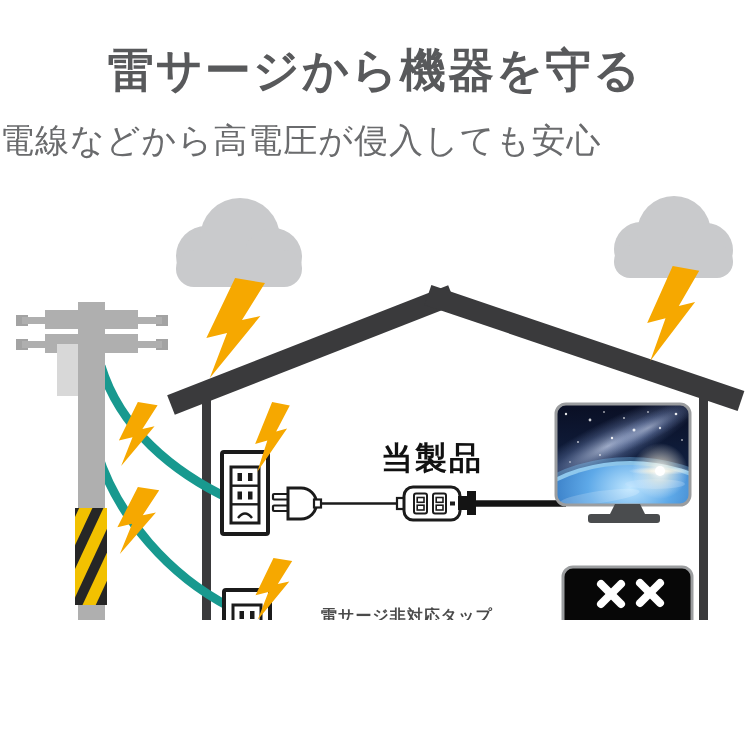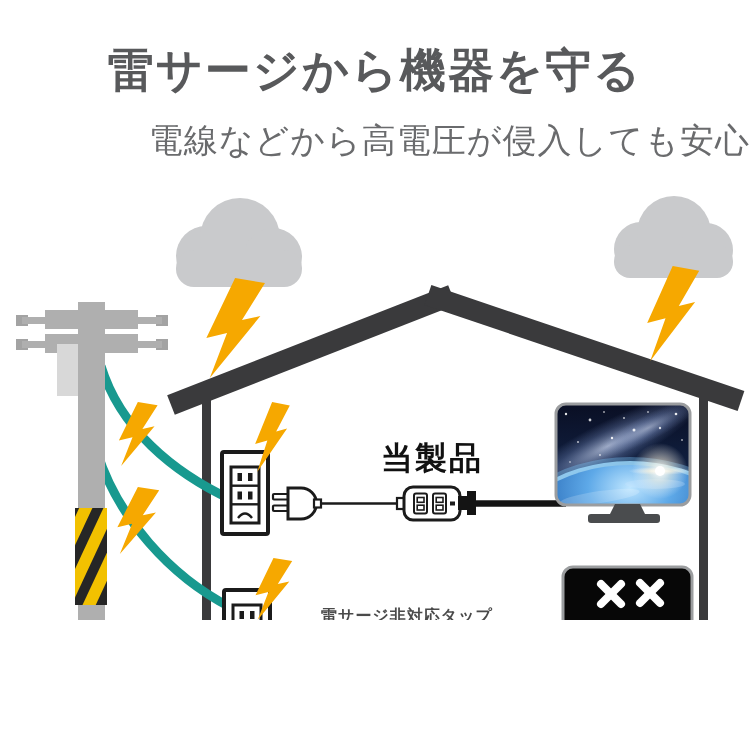--- a/index.html
+++ b/index.html
@@ -8,21 +8,21 @@
     background:var(--background,#fff);
     font-family:"Liberation Sans","DejaVu Sans",sans-serif;
   }
   .txt{position:absolute;white-space:nowrap;text-align:right;}
   .title{
     top:40px;left:0;width:750px;text-align:center;
     font-size:46px;font-weight:bold;letter-spacing:2px;
     color:var(--title-text,#58595B);
   }
   .subtitle{
-    top:118px;left:0;width:750px;text-align:right;
+    top:118px;left:0;width:750px;text-align:left;
     font-size:34px;letter-spacing:1px;
     color:var(--subtitle-text,#6A6B6D);
   }
   .product-label{
     top:437px;left:381px;
     font-size:32px;font-weight:bold;letter-spacing:2px;
     color:var(--label-text,#111);
   }
   .tap-label{
     top:606px;left:321px;

